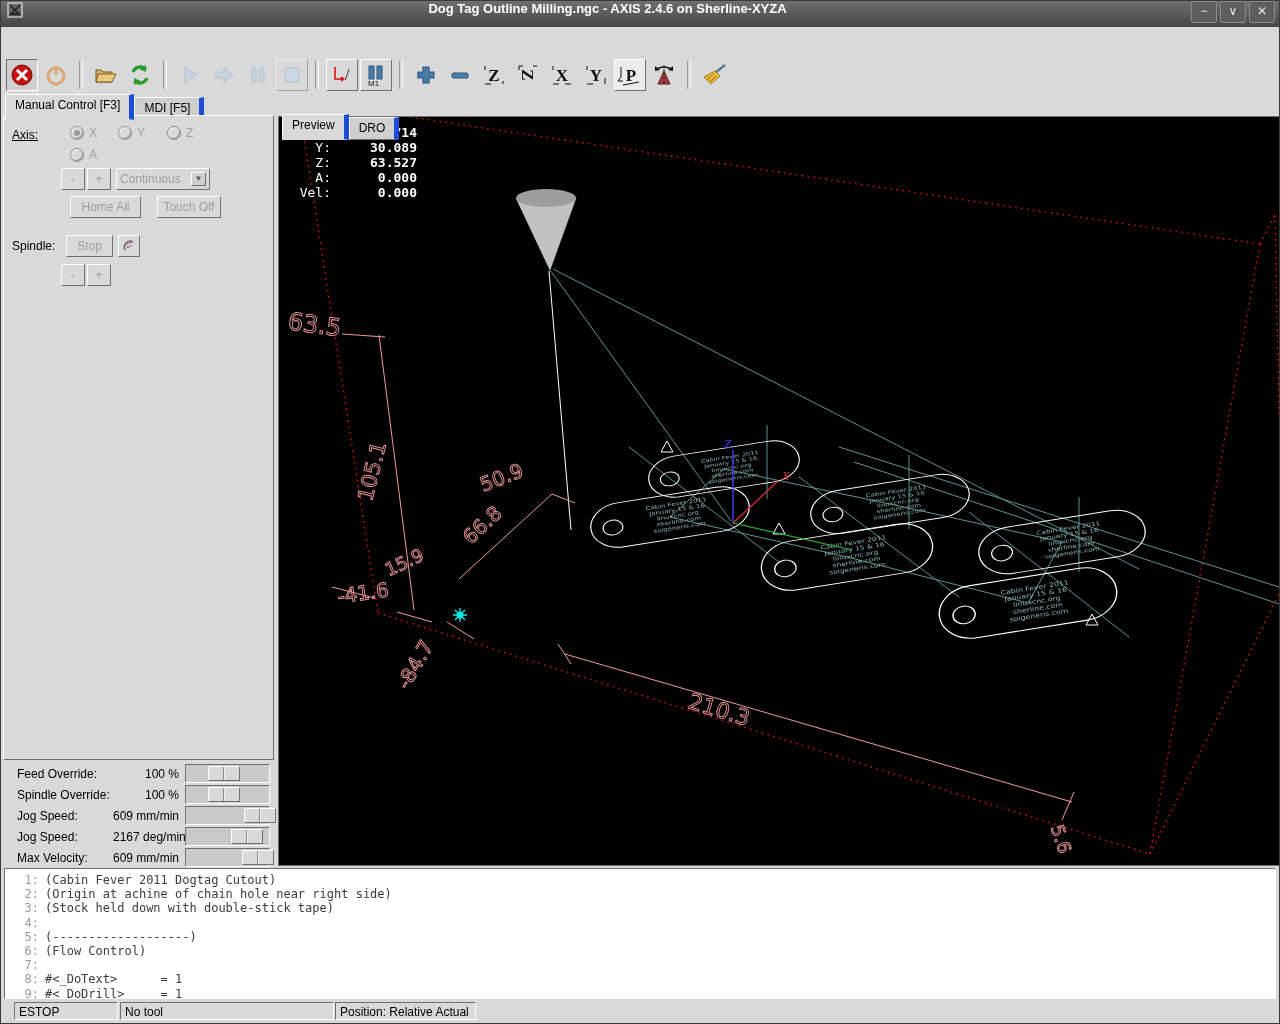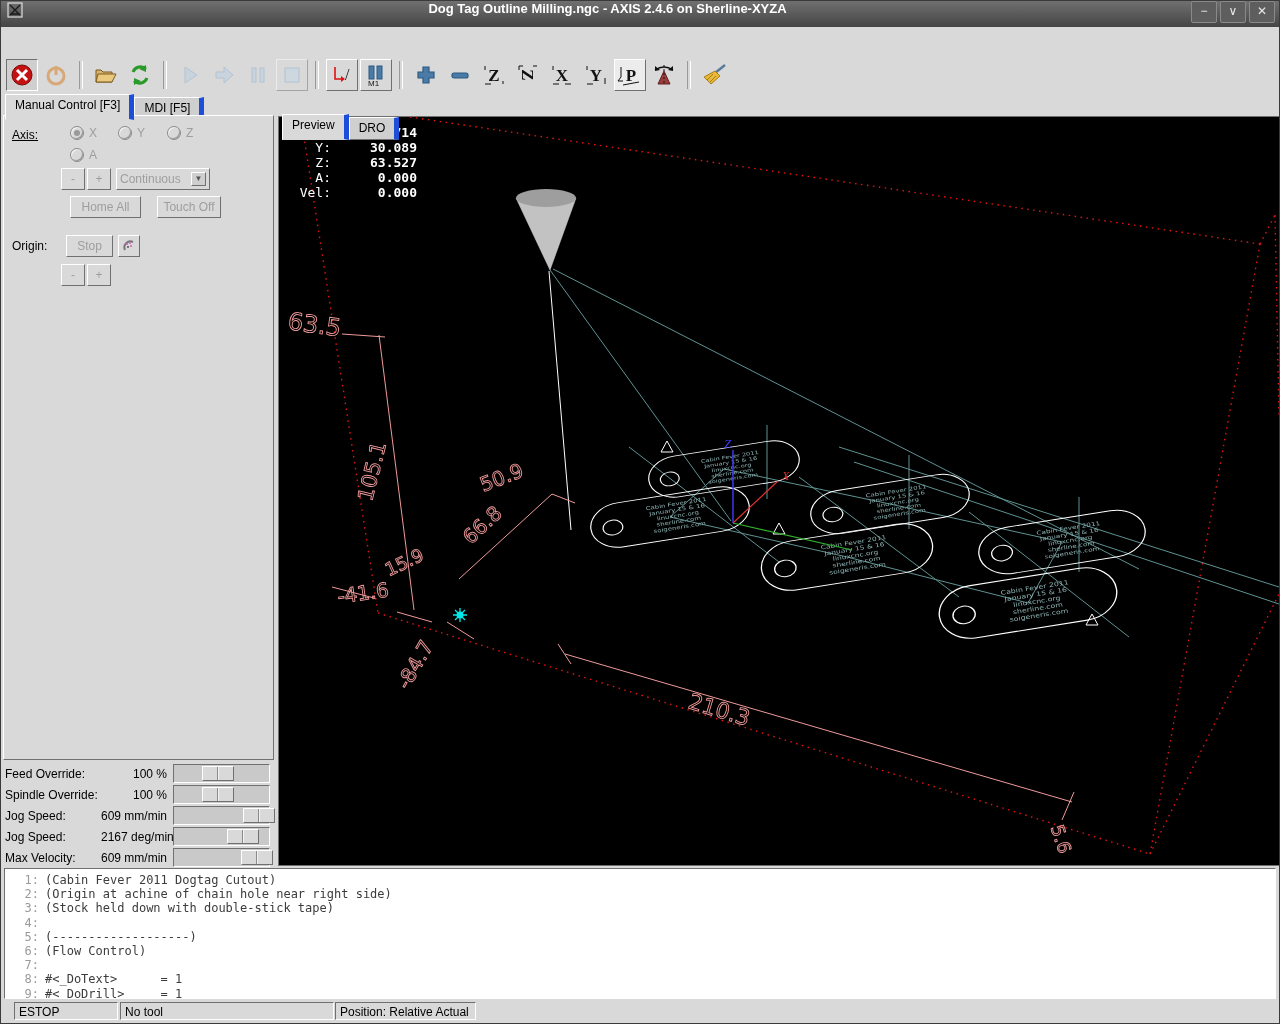--- a/index.html
+++ b/index.html
@@ -57,21 +57,21 @@
     border-right:1px solid #707070;border-bottom:1px solid #707070;
     display:flex;align-items:center;justify-content:center;}
   .combo{display:flex;align-items:center;}
   .combo .arrowbox{width:13px;height:12px;margin-left:4px;background:#cfcfcf;
     font-size:8px;line-height:12px;text-align:center;color:#555;
     border-top:1px solid #fff;border-left:1px solid #fff;
     border-right:1px solid #707070;border-bottom:1px solid #707070;}
   
   .sliders{position:absolute;left:0;top:762px;width:272px;}
   .srow{position:relative;height:21px;display:flex;align-items:center;}
-  .slabel{width:96px;padding-left:4px;}
+  .slabel{width:96px;padding-left:16px;}
   .svalue{width:66px;text-align:right;padding-right:6px;white-space:nowrap;}
   .strough{position:relative;flex:1;height:17px;margin-right:3px;background:#c9c9c9;
     border-top:1px solid #707070;border-left:1px solid #707070;
     border-right:1px solid #fff;border-bottom:1px solid #fff;}
   .shandle{position:absolute;top:1px;width:30px;height:13px;background:#d9d9d9;
     border-top:1px solid #fff;border-left:1px solid #fff;
     border-right:1px solid #707070;border-bottom:1px solid #707070;}
   .shandle::after{content:"";position:absolute;left:14px;top:0;width:1px;height:13px;
     background:#8a8a8a;box-shadow:1px 0 0 #f2f2f2;}
   
@@ -278,21 +278,21 @@
       <div class="btn" style="width:22px;height:20px;margin-right:5px;">+</div>
       <div class="btn combo" style="width:86px;height:20px;padding:0 3px;">
         <span style="flex:1;text-align:left;">Continuous</span>
         <span class="arrowbox">▼</span>
       </div>
     </div>
     <div class="row" style="left:66px;top:80px;gap:6px;">
       <div class="btn" style="width:69px;height:20px;margin-right:10px;">Home All</div>
       <div class="btn" style="width:62px;height:20px;">Touch Off</div>
     </div>
-    <div class="row" style="left:8px;top:123px;">Origin:</div>
+    <div class="row" style="left:8px;top:123px;">Spindle:</div>
     <div class="row" style="left:62px;top:119px;">
       <div class="btn" style="width:45px;height:20px;margin-right:5px;">Stop</div>
       <div class="btn" style="width:20px;height:20px;">
         <svg width="14" height="14" viewBox="0 0 14 14">
           <path d="M3 11 A6 6 0 0 1 11 3" fill="none" stroke="#777" stroke-width="2"></path>
           <circle cx="5" cy="5" r="1" fill="#d060c0"></circle>
             <circle cx="8" cy="4" r="1" fill="#d060c0"></circle>
           <circle cx="6" cy="8" r="1" fill="#555"></circle>
             <circle cx="9" cy="7" r="1" fill="#d060c0"></circle>
         </svg>

